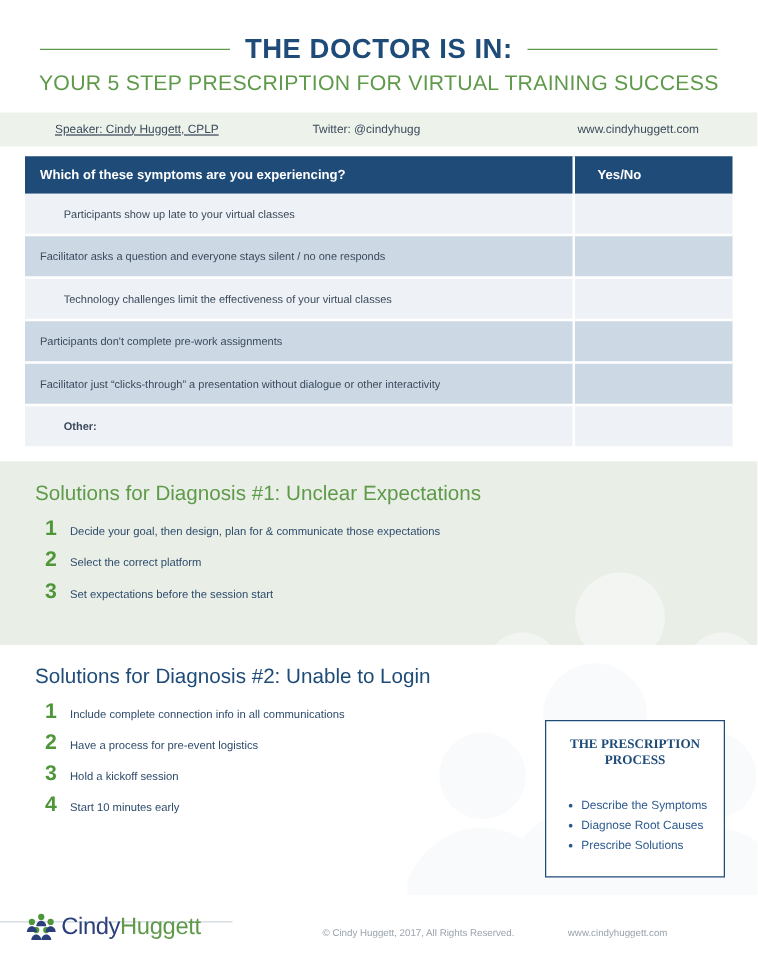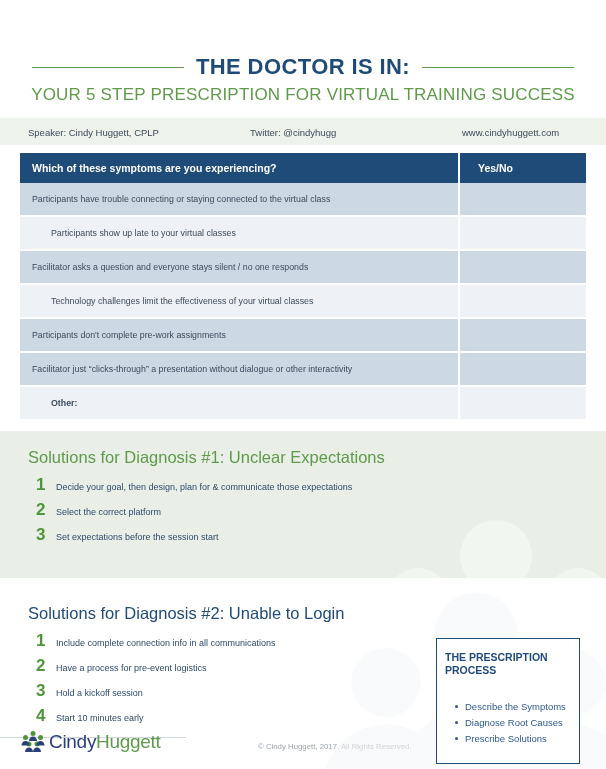--- a/index.html
+++ b/index.html
@@ -21,21 +21,20 @@
   .header {
     padding-top: 26px;
     text-align: center;
   }
   .title-row {
     display: flex;
     align-items: center;
     justify-content: center;
     gap: 12px;
     padding: 0 32px;
-    margin-top: 28px;
   }
   .rule {
     flex: 1 1 auto;
     height: 1px;
     background: #5f9a4a;
   }
   .main-title {
     font-size: 22px;
     font-weight: bold;
     color: #1f4b78;
@@ -53,21 +52,21 @@
   
   .speaker-bar {
     margin-top: 13px;
     height: 27px;
     background: #edf2ea;
     display: flex;
     align-items: center;
     font-size: 9.5px;
     color: #3b4a5c;
   }
-  .sb-1 { left: 28px; }
+  .sb-1 { left: 44px; text-decoration: underline; }
   .sb-2 { left: 250px; }
   .sb-3 { left: 462px; }
   .speaker-inner {
     position: relative;
     width: 100%;
     height: 100%;
   }
   .speaker-inner > span {
     position: absolute;
     top: 50%;
@@ -163,26 +162,27 @@
     position: absolute;
     left: 436px;
     top: 60px;
     width: 144px;
     border: 1.5px solid #1f4b78;
     background: #ffffff;
     padding: 12px 8px 14px 8px;
     z-index: 3;
   }
   .rx-title {
-    text-align: left;
+    text-align: center;
     font-size: 10.5px;
     font-weight: bold;
     color: #1f4b78;
     line-height: 1.25;
     margin-bottom: 8px;
+    font-family: Liberation Serif, serif;
   }
   .rx-list { list-style: none; padding-left: 10px; margin-top: 24px; }
   .rx-list li {
     font-size: 9.5px;
     color: #2d5a8e;
     margin-bottom: 5px;
     position: relative;
     padding-left: 10px;
   }
   .rx-bullet {
@@ -266,24 +266,20 @@
           <col class="c-sym">
           <col class="c-yn">
         </colgroup>
       <thead>
         <tr>
           <th>Which of these symptoms are you experiencing?</th>
           <th>Yes/No</th>
         </tr>
       </thead>
       <tbody id="symptom-rows">
-          <tr class="dark">
-            <td>Participants have trouble connecting or staying connected to the virtual class</td>
-            <td></td>
-          </tr>
           <tr class="light">
             <td>Participants show up late to your virtual classes</td>
             <td></td>
           </tr>
           <tr class="dark">
             <td>Facilitator asks a question and everyone stays silent / no one responds</td>
             <td></td>
           </tr>
           <tr class="light">
             <td>Technology challenges limit the effectiveness of your virtual classes</td>
@@ -340,21 +336,21 @@
       <g fill="#f4f7fa">
         <circle cx="130" cy="118" r="36"></circle>
         <path d="M60 260c0-46 31-80 70-80s70 34 70 80z"></path>
         <circle cx="52" cy="160" r="30"></circle>
         <path d="M-6 262c0-38 26-66 58-66s58 28 58 66z"></path>
         <circle cx="212" cy="160" r="30"></circle>
         <path d="M154 262c0-38 26-66 58-66s58 28 58 66z"></path>
       </g>
     </svg>
 
-    <div class="band-inner" style="padding-top:26px;">
+    <div class="band-inner" style="padding-top:16px;">
       <div class="sec-heading navy">Solutions for Diagnosis #2: Unable to Login</div>
       <div id="section2-steps">
           <div class="step">
             <span class="step-num">1</span>
             <span class="step-text">Include complete connection info in all communications</span>
           </div>
           <div class="step">
             <span class="step-num">2</span>
             <span class="step-text">Have a process for pre-event logistics</span>
           </div>

